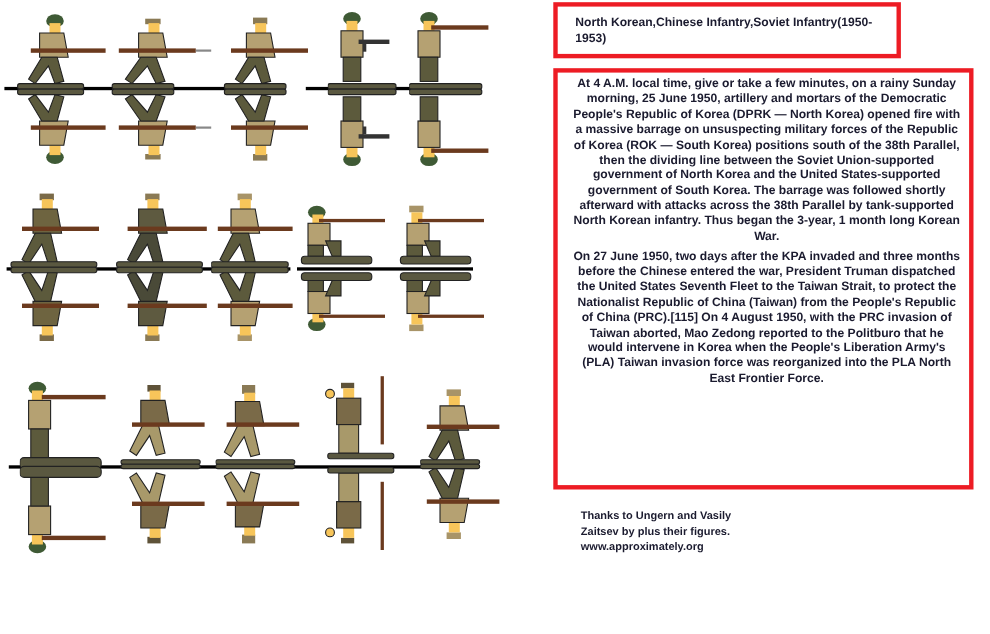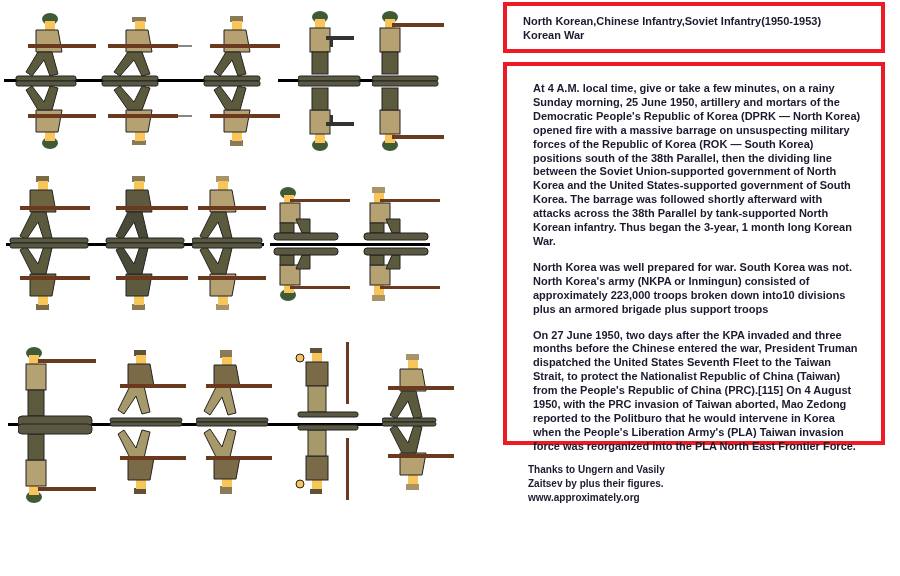--- a/index.html
+++ b/index.html
@@ -1,25 +1,25 @@
 <!DOCTYPE html>
 <html><head>
 <meta charset="utf-8">
 <style>
   html, body { margin:0; padding:0; }
   body { width:900px; height:576px; background:#ffffff; position:relative; overflow:hidden; font-family:"Liberation Sans", sans-serif; }
   .sheet { position:absolute; left:0; top:0; width:500px; height:576px; }
   .fig { position:absolute; }
   .base-line { position:absolute; height:3px; background:#000; }
   .box { position:absolute; border:4px solid #ed1c24; background:#fff; box-sizing:border-box; }
-  .box-title { left:503px; top:2px; width:382px; height:51px; }
+  .box-title { left:503px; top:2px; width:316px; height:51px; }
   .box-body { left:503px; top:62px; width:382px; height:383px; }
   .title-text { position:absolute; left:16px; top:8px; font-size:11px; font-weight:bold; color:#1b1b2f; line-height:14px; }
   .body-text { position:absolute; left:14px; top:4px; right:8px; font-size:11px; font-weight:bold; color:#1b1b2f; line-height:13.9px; }
-  .body-text p { margin:12px; }
+  .body-text p { margin:0;text-align:center; }
   .body-text p.gap { margin-top:4px; }
   .credits { position:absolute; left:528px; top:463px; font-size:10px; font-weight:bold; color:#1b1b2f; line-height:14px; }
   .credits div { white-space:nowrap; }
 </style>
 </head>
 <body>
 
 <div class="sheet">
 
   <div class="base-line" style="left:4px; top:79px; width:248px;"></div>
@@ -290,28 +290,26 @@
       <path d="M20 39 l-12 24 l6 4 l12-18 l6 18 l8-2 l-6-26z" fill="#5c5a3c" stroke="#222" stroke-width="1"></path>
       <rect x="6" y="34" width="66" height="4" fill="#6b3a1e"></rect>
       <rect x="0" y="66" width="54" height="4" rx="2" fill="#5a5840" stroke="#222" stroke-width="1"></rect>
     </g>
   </svg>
 </div>
 
 <div class="box box-title">
   <div class="title-text">
     <div>North Korean,Chinese Infantry,Soviet Infantry(1950-1953)</div>
-    <div>Korean War</div>
   </div>
 </div>
 
 <div class="box box-body">
   <div class="body-text">
     <p>At 4 A.M. local time, give or take a few minutes, on a rainy Sunday morning, 25 June 1950, artillery and mortars of the Democratic People's Republic of Korea (DPRK — North Korea) opened fire with a massive barrage on unsuspecting military forces of the Republic of Korea (ROK — South Korea) positions south of the 38th Parallel, then the dividing line between the Soviet Union-supported government of North Korea and the United States-supported government of South Korea. The barrage was followed shortly afterward with attacks across the 38th Parallel by tank-supported North Korean infantry. Thus began the 3-year, 1 month long Korean War.</p>
-    <p>North Korea was well prepared for war. South Korea was not. North Korea's army (NKPA or Inmingun) consisted of approximately 223,000 troops broken down into10 divisions plus an armored brigade plus support troops</p>
     <p class="gap">On 27 June 1950, two days after the KPA invaded and three months before the Chinese entered the war, President Truman dispatched the United States Seventh Fleet to the Taiwan Strait, to protect the Nationalist Republic of China (Taiwan) from the People's Republic of China (PRC).[115] On 4 August 1950, with the PRC invasion of Taiwan aborted, Mao Zedong reported to the Politburo that he would intervene in Korea when the People's Liberation Army's (PLA) Taiwan invasion force was reorganized into the PLA North East Frontier Force.</p>
   </div>
 </div>
 
 <div class="credits">
   <div>Thanks to Ungern  and Vasily</div>
   <div>Zaitsev by plus their figures.</div>
   <div>www.approximately.org</div>
 </div>
 

